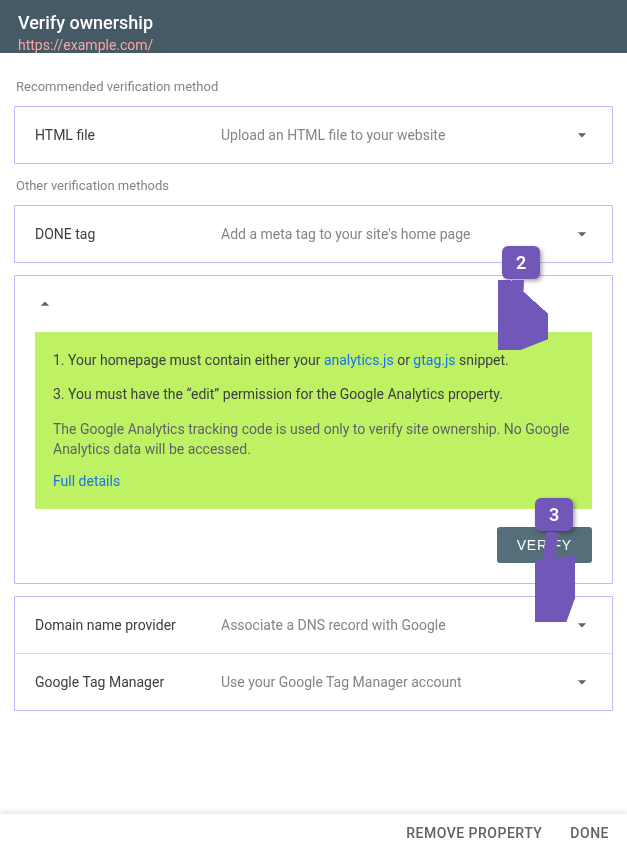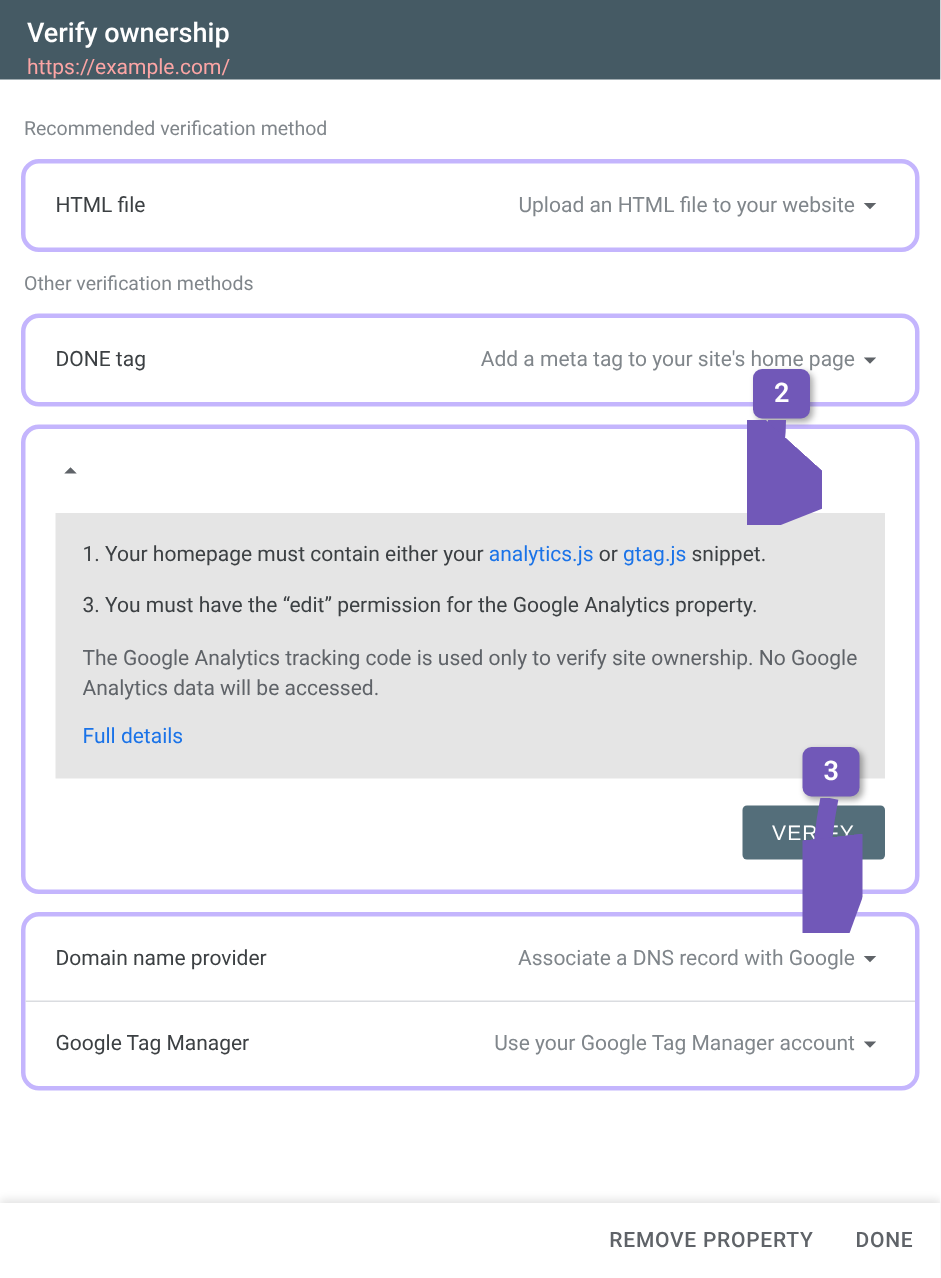--- a/index.html
+++ b/index.html
@@ -21,52 +21,51 @@
   .header-sub { font-size: 14px; color: #fca5a5; margin-top: 4px; }
 
   .content { padding: 12px 14px 0; }
   .section-label {
     font-size: 13px;
     color: #80868b;
     margin: 14px 0 12px 2px;
   }
 
   .card {
-    border: 3px solid #c4b5fd;
-    border-radius: 12px;
+    border: 1px solid #c4b5fd;
+    border-radius: 1px;
     background: #fff;
   }
   .panel {
     display: flex;
     align-items: center;
     padding: 18px 20px;
     cursor: pointer;
   }
   .panel + .panel { border-top: 1px solid #dadce0; }
   .panel-title {
     width: 186px;
     font-size: 14px;
     color: #3c4043;
     flex-shrink: 0;
   }
   .panel-desc {
     font-size: 14px;
     color: #80868b;
     flex: 1;
-    text-align: right;
   }
   .chev {
     color: #5f6368;
     width: 20px; height: 20px;
     flex-shrink: 0;
   }
   .chev svg { width: 20px; height: 20px; }
 
   .expanded-body {
-    background: #e5e5e5;
+    background: #bef264;
     margin: 0 20px 18px;
     padding: 18px 18px 20px;
     border-radius: 0;
     font-size: 14px;
     color: #3c4043;
   }
   .expanded-body p { margin-bottom: 14px; line-height: 1.45; }
   .expanded-body .note { color: #5f6368; }
   .expanded-body a, .link { color: #1a73e8; text-decoration: none; }
   code.mono { font-family: 'Roboto Mono', monospace; font-size: 13px; }
@@ -87,21 +86,21 @@
   }
 
   .card + .card { margin-top: 12px; }
   .multi .panel { border-top: 1px solid #dadce0; }
   .multi .panel:first-child { border-top: none; }
   .ga-card .panel { border-top: none; }
 
   .footer {
     position: absolute;
     left: 0; right: 0; bottom: 0;
-    height: 50px;
+    height: 38px;
     display: flex;
     align-items: center;
     justify-content: flex-end;
     gap: 28px;
     padding: 0 18px;
     background: #fff;
     box-shadow: 0 -2px 6px rgba(0,0,0,0.12);
     font-size: 14px;
     letter-spacing: 0.5px;
   }

